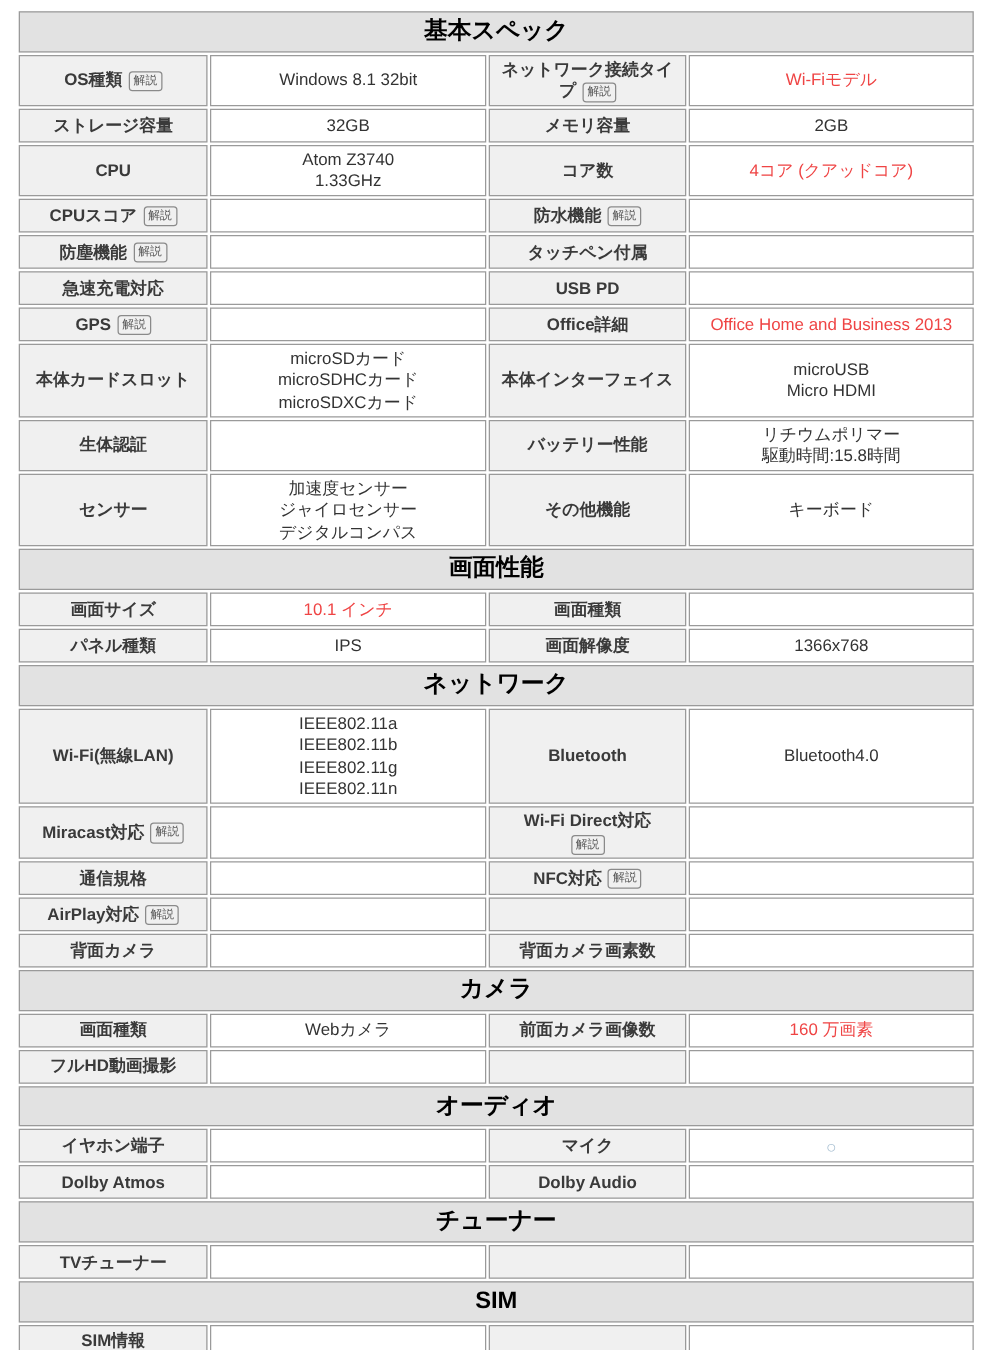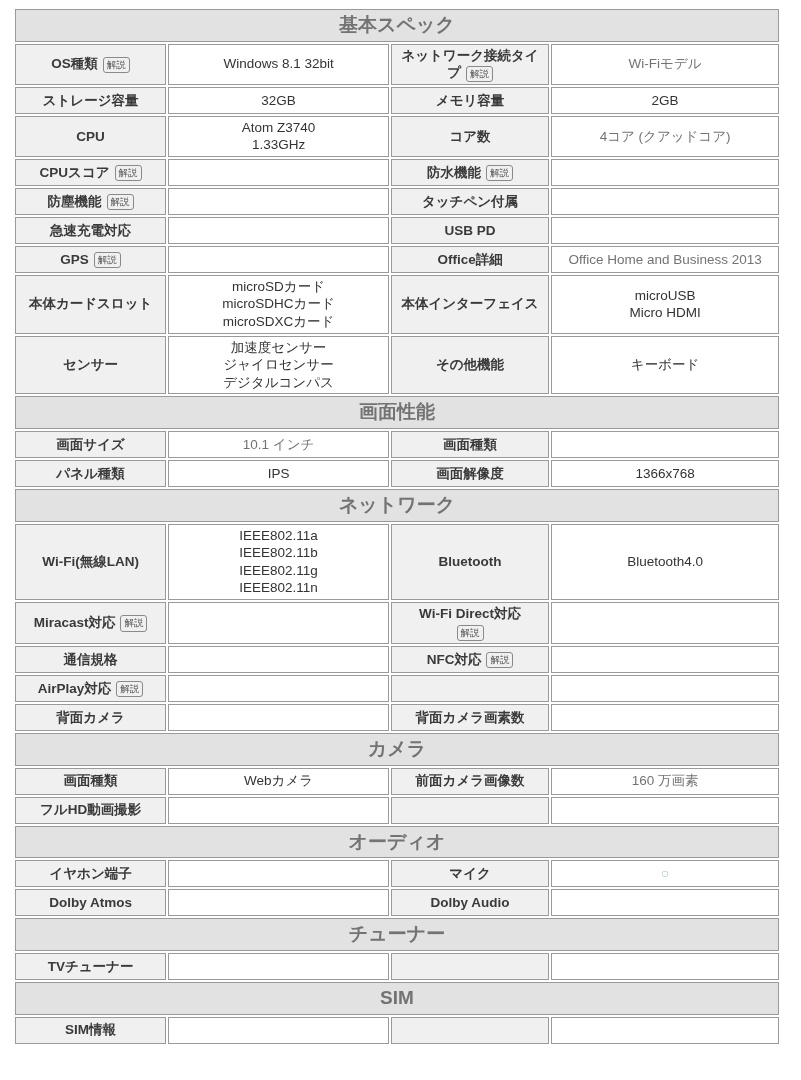--- a/index.html
+++ b/index.html
@@ -20,36 +20,36 @@
     text-align:center;
     vertical-align:middle;
     padding:2px 4px;
     line-height:1.3;
     overflow:hidden;
   }
   td.section{
     background:#e2e2e2;
     font-weight:bold;
     font-size:19px;
-    color:#737373;
+    color:#000000;
     padding:3px 4px;
   }
   td.lbl{
     background:#f0f0f0;
     font-weight:bold;
     color:#3a3a3a;
     height:21px;
   }
   td.val{
     background:#ffffff;
     color:#333;
     height:21px;
   }
   td.val span{white-space:pre-line;text-align:right;}
-  .link{color:#737373;cursor:pointer;}
+  .link{color:#ef4444;cursor:pointer;}
   .kai{
     display:inline-block;
     border:1px solid #8a8a8a;
     border-radius:3px;
     font-size:9.5px;
     font-weight:normal;
     color:#555;
     padding:0 3px;
     margin-left:5px;
     line-height:1.5;
@@ -130,20 +130,27 @@
   <tr>
     <td class="lbl"><span>本体カードスロット</span></td>
     <td class="val"><span>microSDカード
 microSDHCカード
 microSDXCカード</span></td>
     <td class="lbl"><span>本体インターフェイス</span></td>
     <td class="val"><span>microUSB
 Micro HDMI</span></td>
   </tr>
 
+  <tr>
+    <td class="lbl"><span>生体認証</span></td>
+    <td class="val"><span></span></td>
+    <td class="lbl"><span>バッテリー性能</span></td>
+    <td class="val"><span>リチウムポリマー
+駆動時間:15.8時間</span></td>
+  </tr>
 
   <tr>
     <td class="lbl"><span>センサー</span></td>
     <td class="val"><span>加速度センサー
 ジャイロセンサー
 デジタルコンパス</span></td>
     <td class="lbl"><span>その他機能</span></td>
     <td class="val"><span>キーボード</span></td>
   </tr>
 

